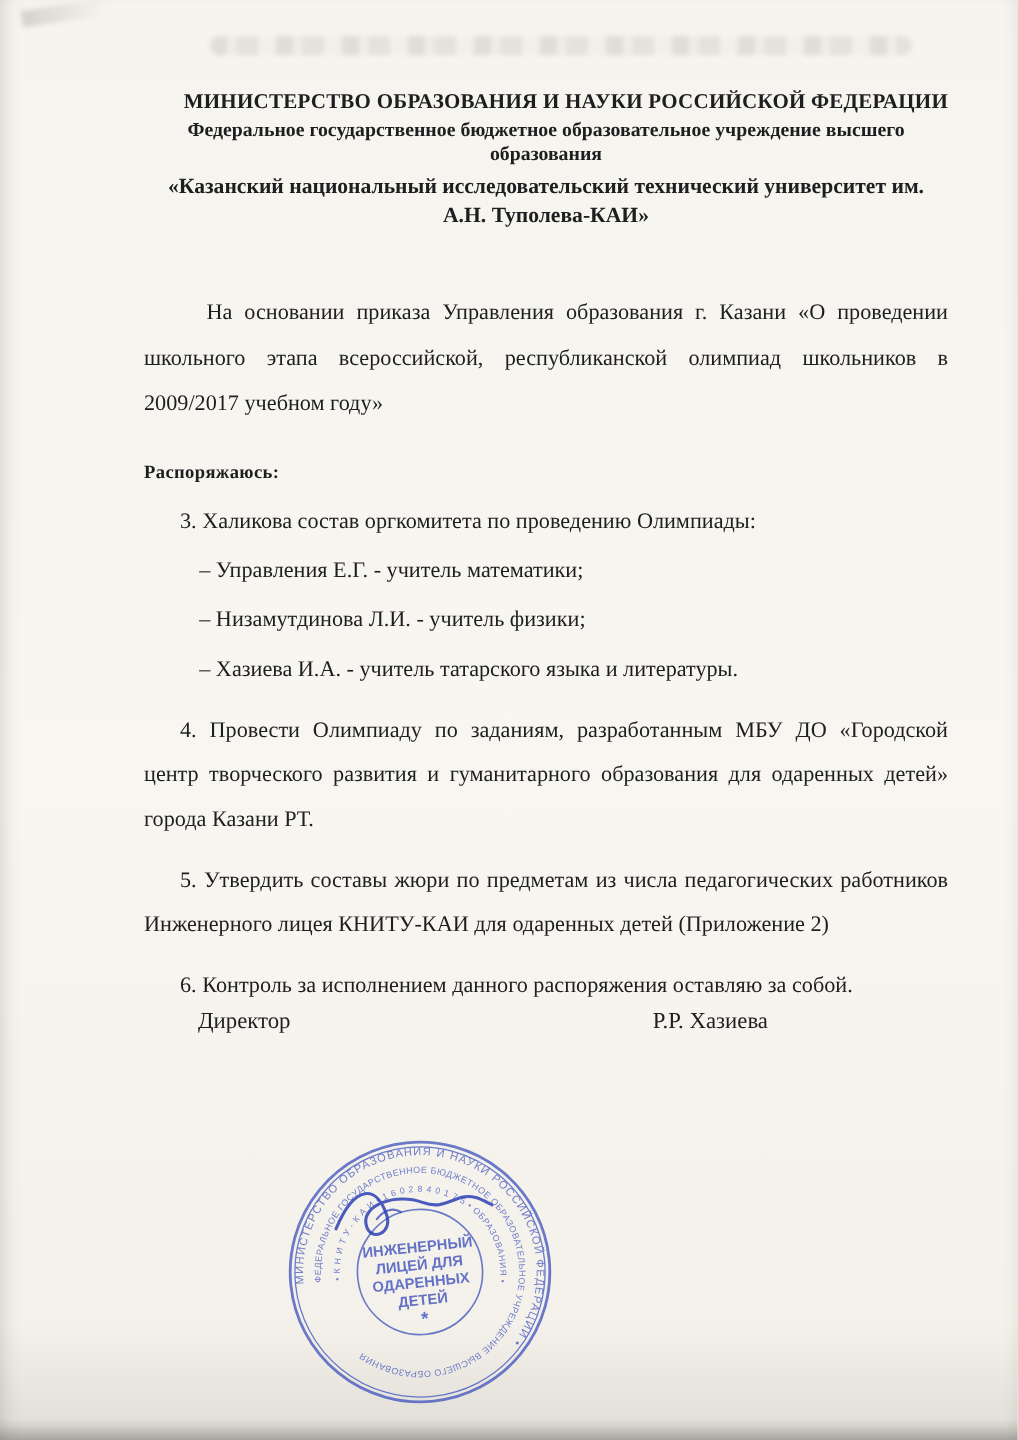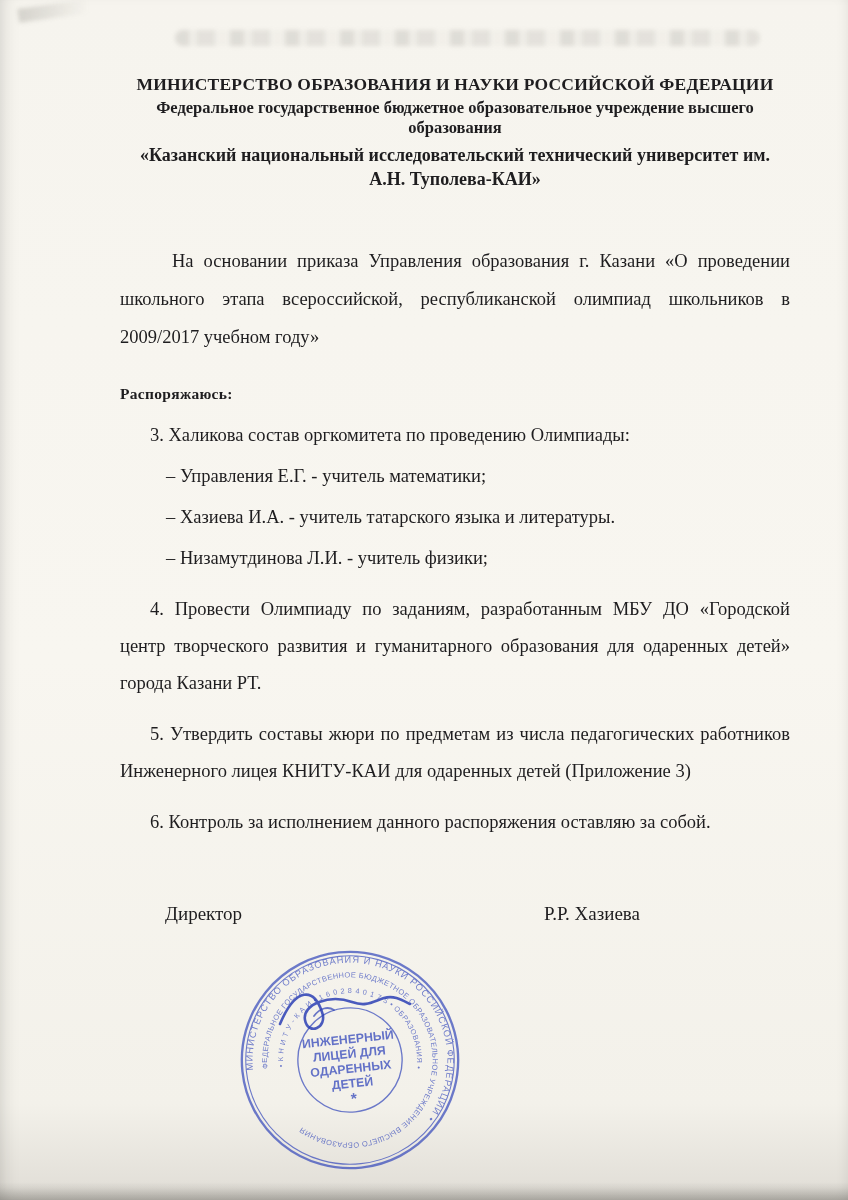--- a/index.html
+++ b/index.html
@@ -29,21 +29,21 @@
     filter:blur(2.2px);
     border-radius:8px;
   }
   .corner-smudge{
     position:absolute;left:18px;top:4px;width:70px;height:14px;
     background:linear-gradient(100deg, rgba(110,108,100,.25), rgba(110,108,100,0));
     filter:blur(2px);
     transform:rotate(-8deg);
   }
   .doc-header{text-align:center;line-height:1.22;margin-top:4px;}
-  .doc-header .h-ministry{font-weight:bold;font-size:17.5px;letter-spacing:.2px;margin-bottom:3px;}
+  .doc-header .h-ministry{font-weight:bold;font-size:17.5px;letter-spacing:.2px;margin-bottom:3px;text-align:right;}
   .doc-header .h-institution{font-weight:bold;font-size:16.5px;max-width:640px;margin:0 auto 4px;}
   .doc-header .h-university{font-weight:bold;font-size:18px;max-width:660px;margin:4px auto 2px;line-height:1.35;}
   .doc-header .h-abbrev{font-weight:bold;font-size:18px;margin-top:4px;}
   .intro{
     margin:52px 0 0 0;
     font-size:18.5px;line-height:2.05;
     text-align:justify;text-indent:52px;
   }
   .order-label{
     margin:28px 0 0 0;
@@ -52,21 +52,20 @@
   p.item{
     margin:14px 0 0 0;
     font-size:18.5px;line-height:2.0;
     text-align:justify;text-indent:30px;
   }
   p.sub{
     margin:4px 0 0 46px;
     font-size:18.5px;line-height:2.0;
   }
   .sig-row{
-    margin-top:62px;
     display:flex;justify-content:space-between;
     padding:0 150px 0 45px;
     font-size:19px;
     gap:18px;
   }
   .stamp-wrap{
     position:absolute;left:232px;top:942px;width:236px;height:236px;
     transform:rotate(-6deg);
     opacity:.88;
   }
@@ -95,26 +94,26 @@
 
   <p class="intro">На основании приказа Управления образования г. Казани «О проведении школьного этапа всероссийской, республиканской олимпиад школьников в 2009/2017 учебном году»</p>
 
   <p class="order-label">Распоряжаюсь:</p>
 
 
 
   <p class="item"><span>3.</span> <span>Халикова состав оргкомитета по проведению Олимпиады:</span></p>
 
   <p class="sub">–  Управления Е.Г. - учитель математики;</p>
+  <p class="sub">–  Низамутдинова Л.И. - учитель физики;</p>
   <p class="sub">–  Хазиева И.А. - учитель татарского языка и литературы.</p>
-  <p class="sub">–  Низамутдинова Л.И. - учитель физики;</p>
 
   <p class="item"><span>4.</span> <span>Провести Олимпиаду по заданиям, разработанным МБУ ДО «Городской центр творческого развития и гуманитарного образования для одаренных детей» города Казани РТ.</span></p>
 
-  <p class="item"><span>5.</span> <span>Утвердить составы жюри по предметам из числа педагогических работников Инженерного лицея КНИТУ-КАИ для одаренных детей (Приложение 3)</span></p>
+  <p class="item"><span>5.</span> <span>Утвердить составы жюри по предметам из числа педагогических работников Инженерного лицея КНИТУ-КАИ для одаренных детей (Приложение 2)</span></p>
 
   <p class="item"><span>6.</span> <span>Контроль за исполнением данного распоряжения оставляю за собой.</span></p>
 
   <div class="sig-row">
     <span>Директор</span>
     <span>Р.Р. Хазиева</span>
   </div>
 
   <div class="stamp-wrap">
     <svg viewBox="0 0 240 240" width="236" height="236">

